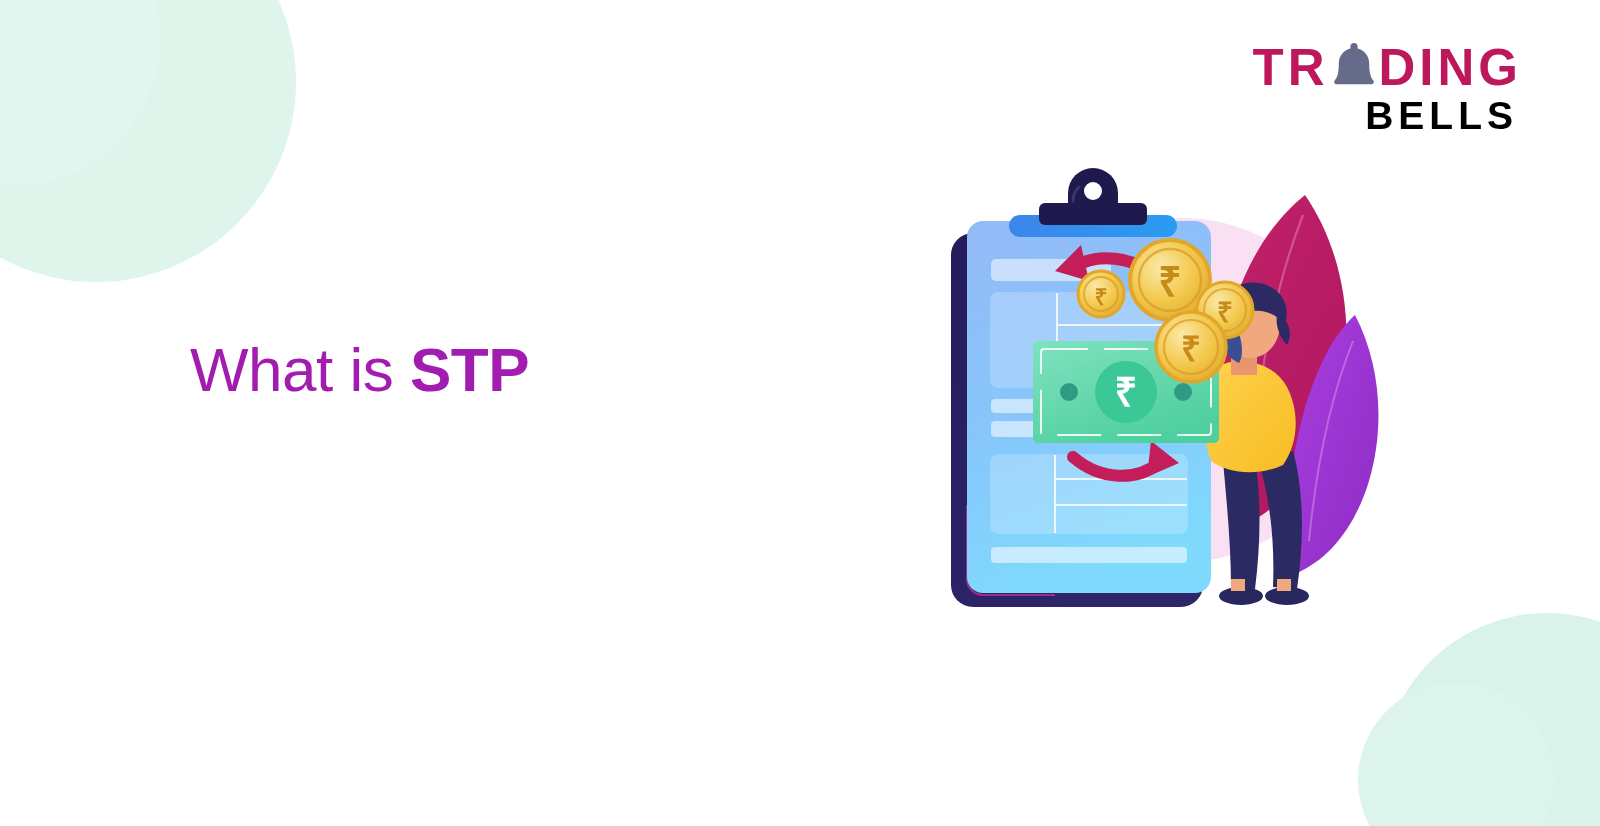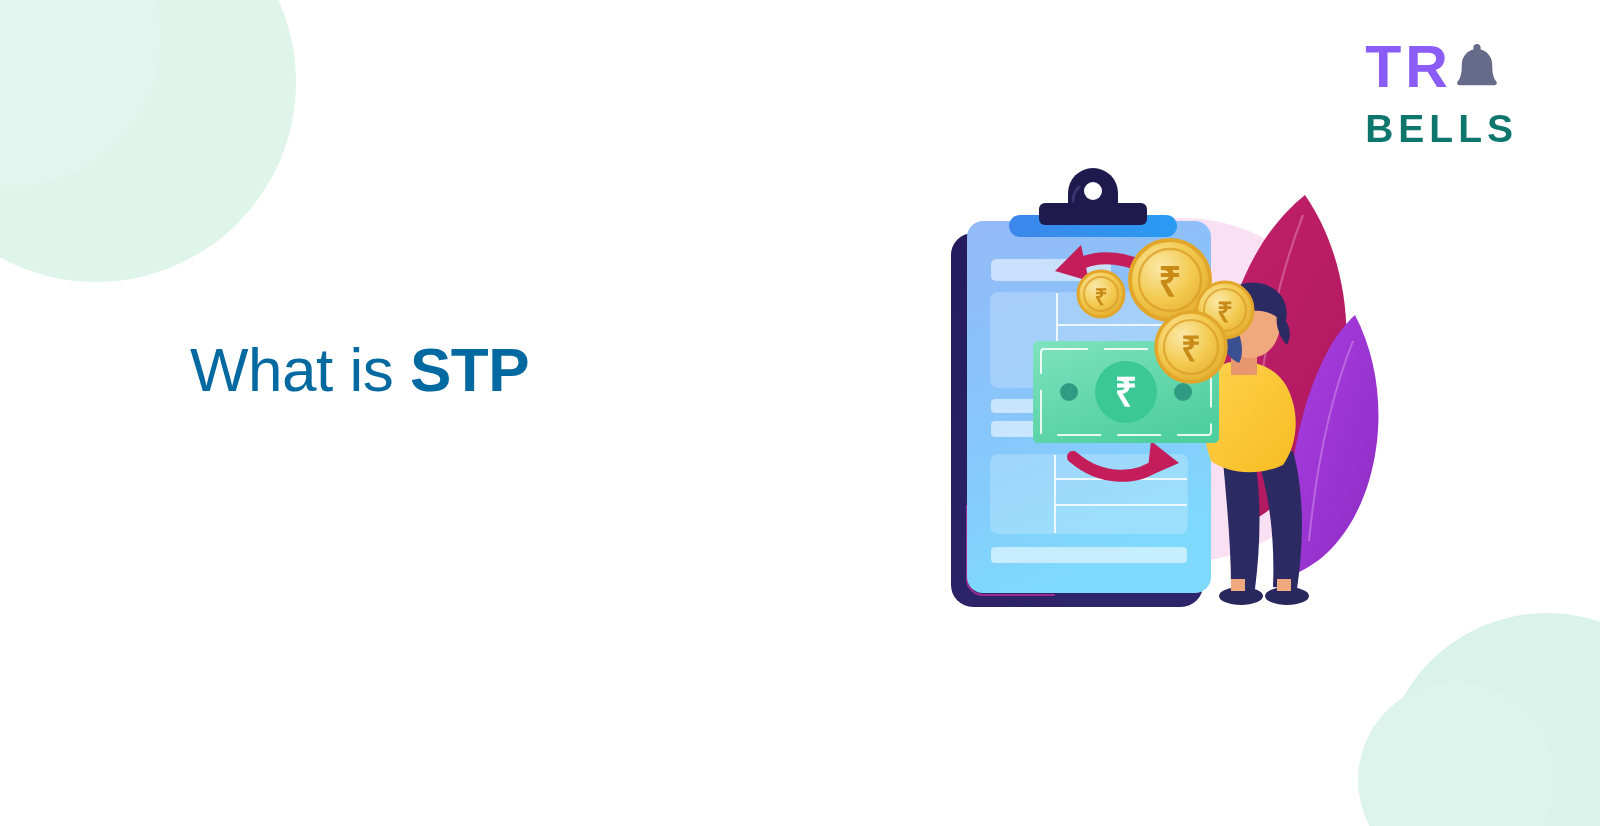--- a/index.html
+++ b/index.html
@@ -17,37 +17,37 @@
 
   .blob-tl-back { width:400px; height:400px; left:-104px; top:-118px; background:#dff5ec; }
   .blob-tl-front { width:296px; height:296px; left:-136px; top:-110px; background:#e2f6ef; }
 
   .blob-br-back { width:330px; height:330px; left:1382px; top:613px; background:#d9f2ea; }
   .blob-br-front { width:196px; height:196px; left:1358px; top:682px; background:#ddf4ec; }
 
   
   .logo { position:absolute; right:78px; top:38px; text-align:right; }
   .logo-top {
-    font-size:59px; font-weight:700; letter-spacing:4px;
-    color:#8b5cf6; line-height:1; white-space:nowrap;
-    display:flex; align-items:center; justify-content:flex-start;
+    font-size:51px; font-weight:700; letter-spacing:4px;
+    color:#be185d; line-height:1; white-space:nowrap;
+    display:flex; align-items:center; justify-content:flex-end;
   }
   .logo-top .bell-slot {
     display:inline-flex; align-items:center; justify-content:center;
     width:48px; height:58px; margin:0 1px; position:relative; top:2px;
   }
   .logo-bottom {
     font-size:39px; font-weight:700; letter-spacing:5px;
-    color:#0f766e; line-height:1; margin-top:12px; margin-right:4px;
+    color:#000000; line-height:1; margin-top:0; margin-right:4px;
   }
 
   
   .headline {
     position:absolute; left:190px; top:334px;
-    color:#0369a1; line-height:1.17;
+    color:#a21caf; line-height:1.17;
     font-size:62px; letter-spacing:-0.5px;
   }
   .headline .l1, .headline .l2 { white-space:nowrap; display:block; }
   .hl-light { font-weight:400; }
   .hl-bold  { font-weight:700; }
 
   
   .illus { position:absolute; left:905px; top:175px; width:500px; height:460px; }
   .illus svg { display:block; width:100%; height:100%; overflow:visible; }
 </style>
@@ -64,20 +64,21 @@
 <div class="logo">
   <div class="logo-top">
     <span>TR</span>
     <span class="bell-slot">
       <svg viewBox="0 0 48 58" width="48" height="58" aria-hidden="true">
         <path d="M24 3c2.3 0 3.6 1.6 3.6 3.4v2.2c6.9 1.7 11.6 7.6 11.6 15.1 0 9.6 1.6 13.6 4.1 16.9 1.2 1.6 .2 3.7-1.8 3.7H6.5c-2 0-3-2.1-1.8-3.7 2.5-3.3 4.1-7.3 4.1-16.9 0-7.5 4.7-13.4 11.6-15.1V6.4C20.4 4.6 21.7 3 24 3z" fill="#666b8a"></path>
         <path d="M17.6 46.5h12.8c0 4-2.9 7.2-6.4 7.2s-6.4-3.2-6.4-7.2z" fill="#ffffff"></path>
         <path d="M18.9 46.5h10.2c0 3.4-2.3 6.1-5.1 6.1s-5.1-2.7-5.1-6.1z" fill="#666b8a" opacity="0"></path>
       </svg>
     </span>
+    <span>DING</span>
   </div>
   <div class="logo-bottom">BELLS</div>
 </div>
 
 <div class="headline">
   <span class="l1">
     <span class="hl-light">What is </span><span class="hl-bold">STP</span>
   </span>
 </div>
 

